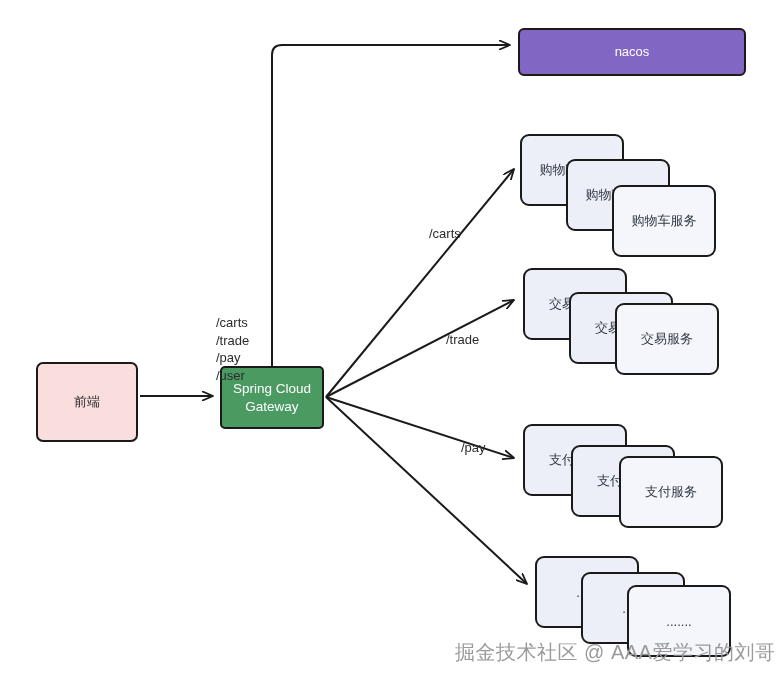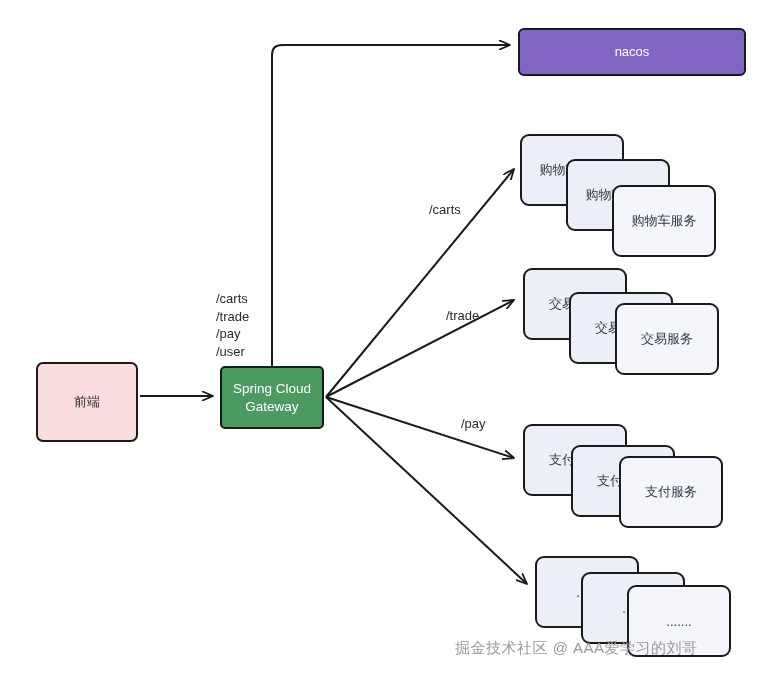--- a/index.html
+++ b/index.html
@@ -86,34 +86,35 @@
   }
   .card-front {
     background: #f4f6fb;
   }
   .edge-label {
     position: absolute;
     font-size: 13px;
     color: #2b2b2b;
     white-space: pre;
     line-height: 1.35;
+    margin-top: 24px;
   }
   .route-list {
     left: 216px;
     top: 290px;
     text-align: left;
   }
   .label-carts { left: 429px; top: 201px; }
   .label-trade { left: 446px; top: 307px; }
   .label-pay   { left: 461px; top: 415px; }
   .watermark {
     position: absolute;
     left: 455px;
     top: 639px;
-    font-size: 15px;
+    font-size: 20px;
     color: #9a9a9a;
     letter-spacing: 0.5px;
     white-space: pre;
   }
 </style>
 </head>
 <body>
 
 <div id="diagram-root">
 

